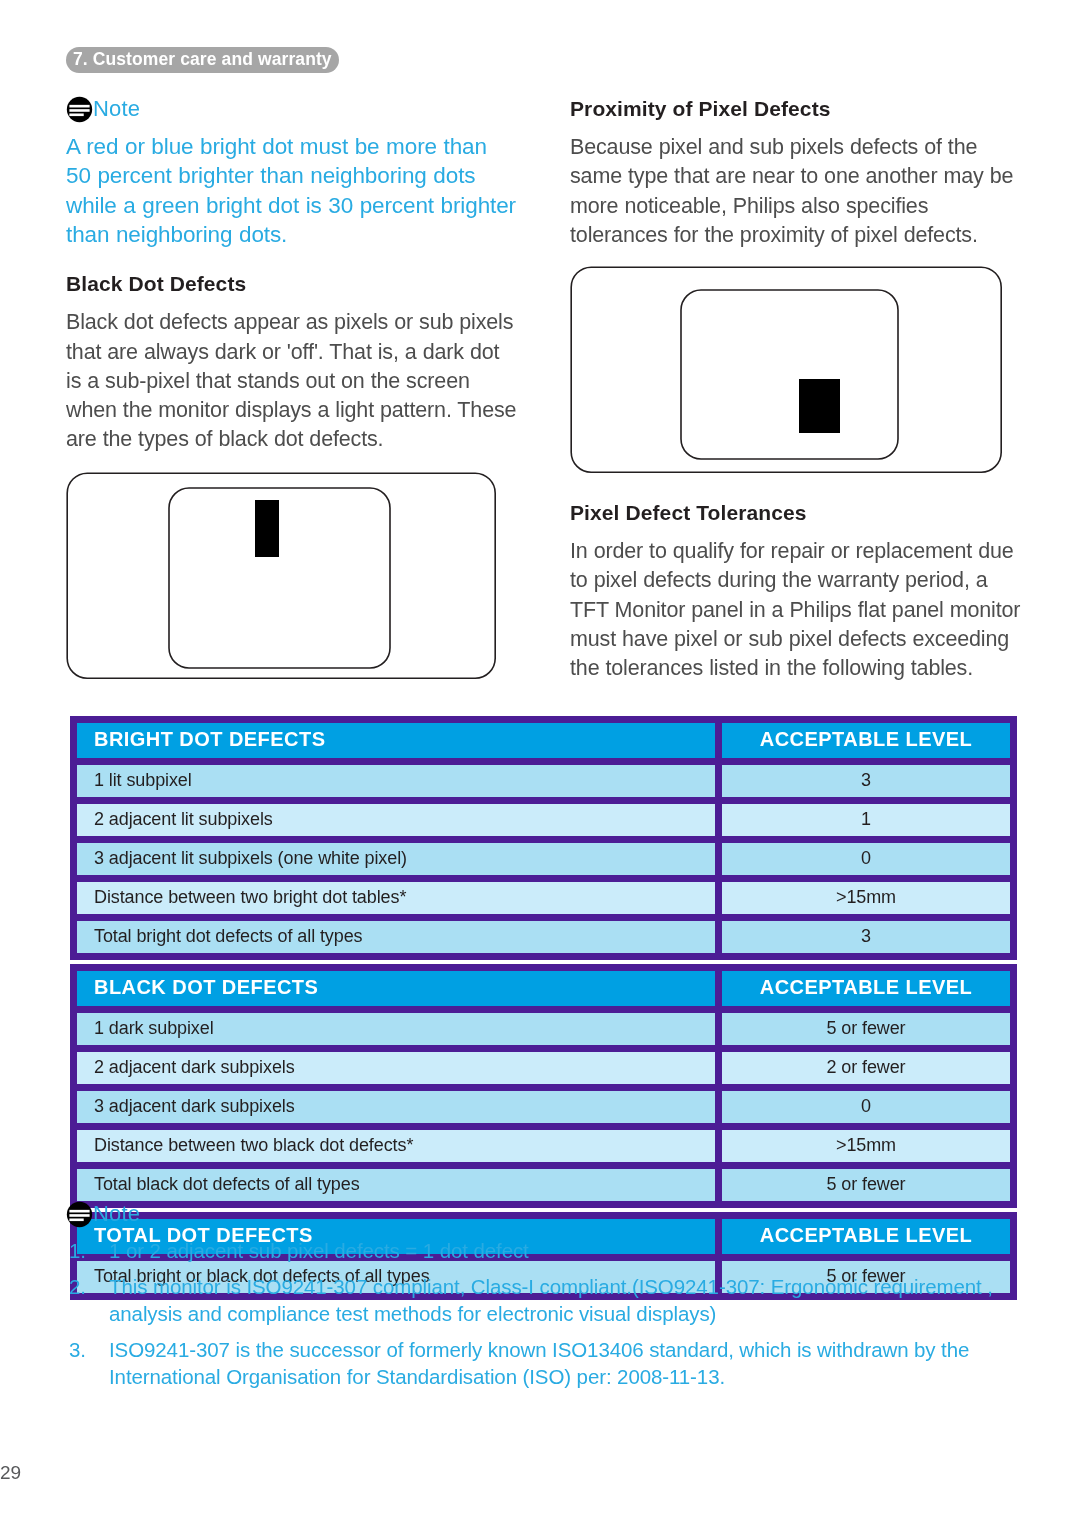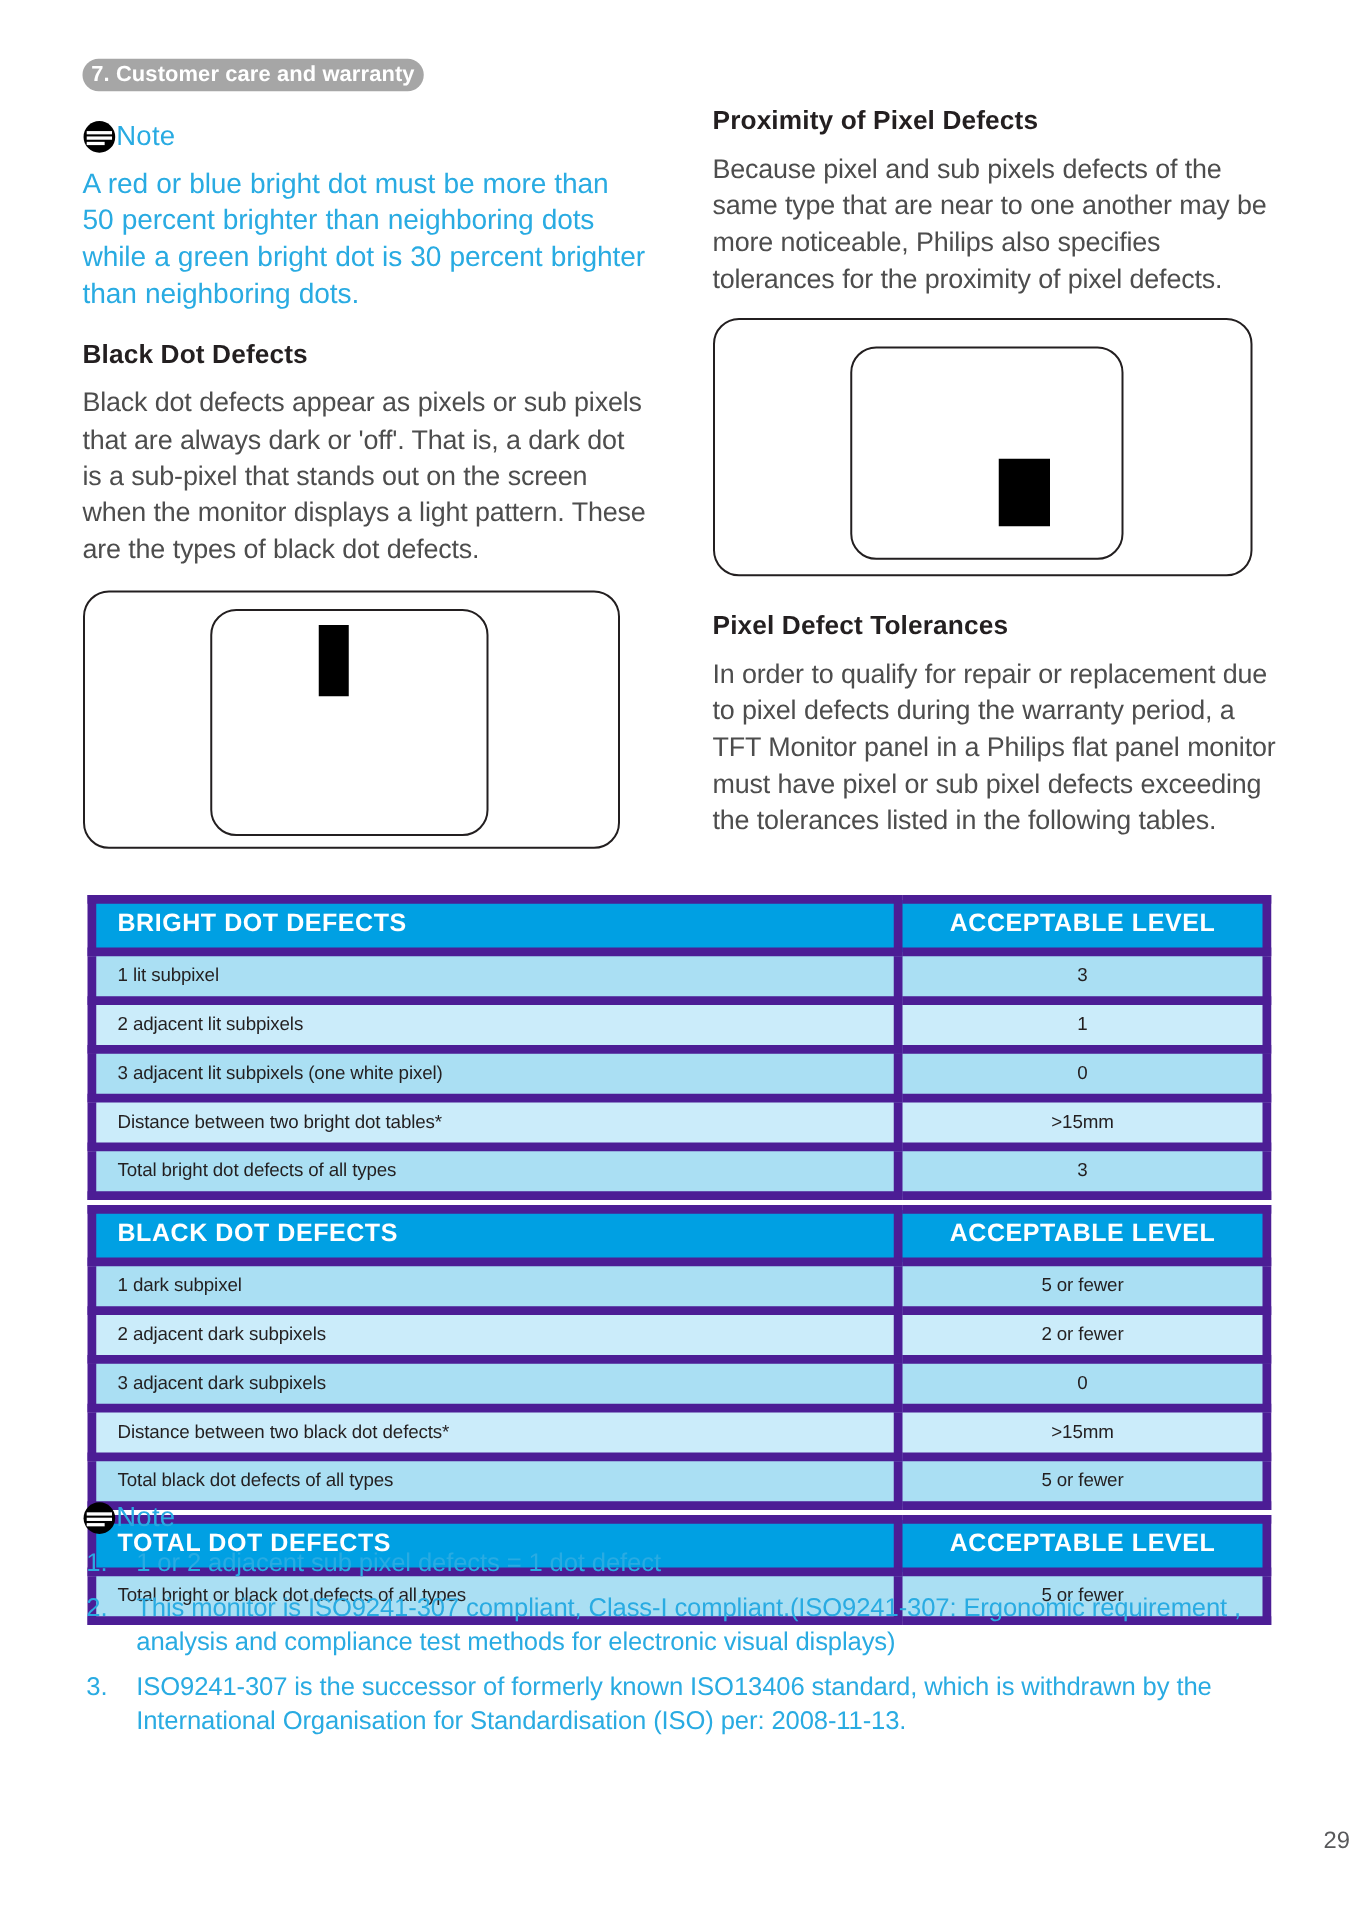--- a/index.html
+++ b/index.html
@@ -83,21 +83,21 @@
   }
 
   h2.sec {
     font-size: 21px;
     font-weight: bold;
     color: #231f20;
     margin: 22px 0 12px 0;
     letter-spacing: .1px;
     line-height: 1.2;
   }
-  .col-right h2.sec:first-child { margin-top: 4px; }
+  .col-right h2.sec:first-child { margin-top: 16px; }
 
   p.body {
     font-size: 21.5px;
     line-height: 29.2px;
     color: #4d4d4d;
     margin: 0;
     letter-spacing: -.15px;
     word-spacing: .2px;
   }
 
@@ -135,21 +135,21 @@
     letter-spacing: .45px;
     height: 33px;
     text-align: left;
     padding-left: 17px;
   }
   table.dot thead th.lvl {
     text-align: center;
     padding-left: 0;
   }
   table.dot tbody td {
-    font-size: 15px;
+    font-size: 18px;
     color: #231f20;
     letter-spacing: -.1px;
   }
   table.dot tbody td.label {
     text-align: left;
     padding-left: 17px;
   }
   table.dot tbody td.value {
     text-align: center;
   }
@@ -182,21 +182,21 @@
     left: 3px;
     top: 0;
     width: 30px;
   }
 
   .pagenum {
     position: absolute;
     left: 0;
     top: 1462px;
     width: 1080px;
-    text-align: right;
+    text-align: left;
     font-size: 19px;
     color: #58595b;
   }
 </style>
 </head>
 <body>
 
 <div class="page">
 
   <div class="runhead">7. Customer care and warranty</div>

